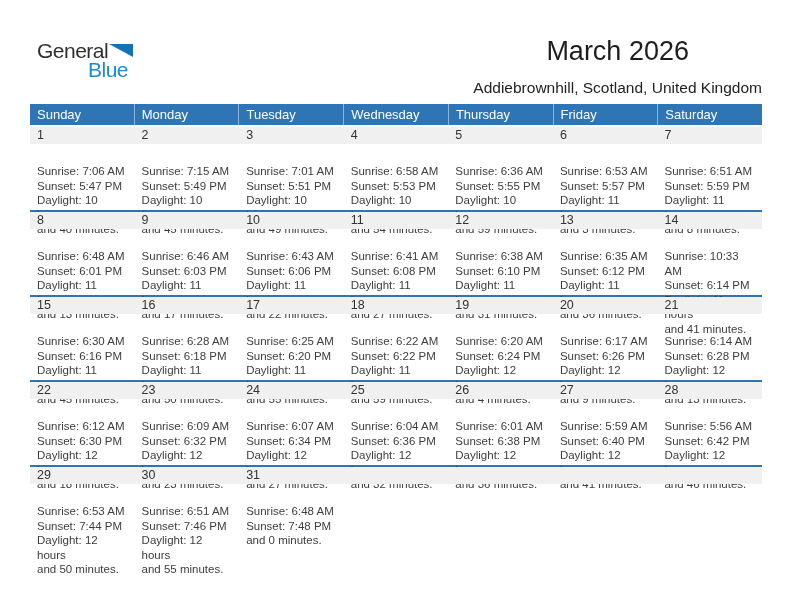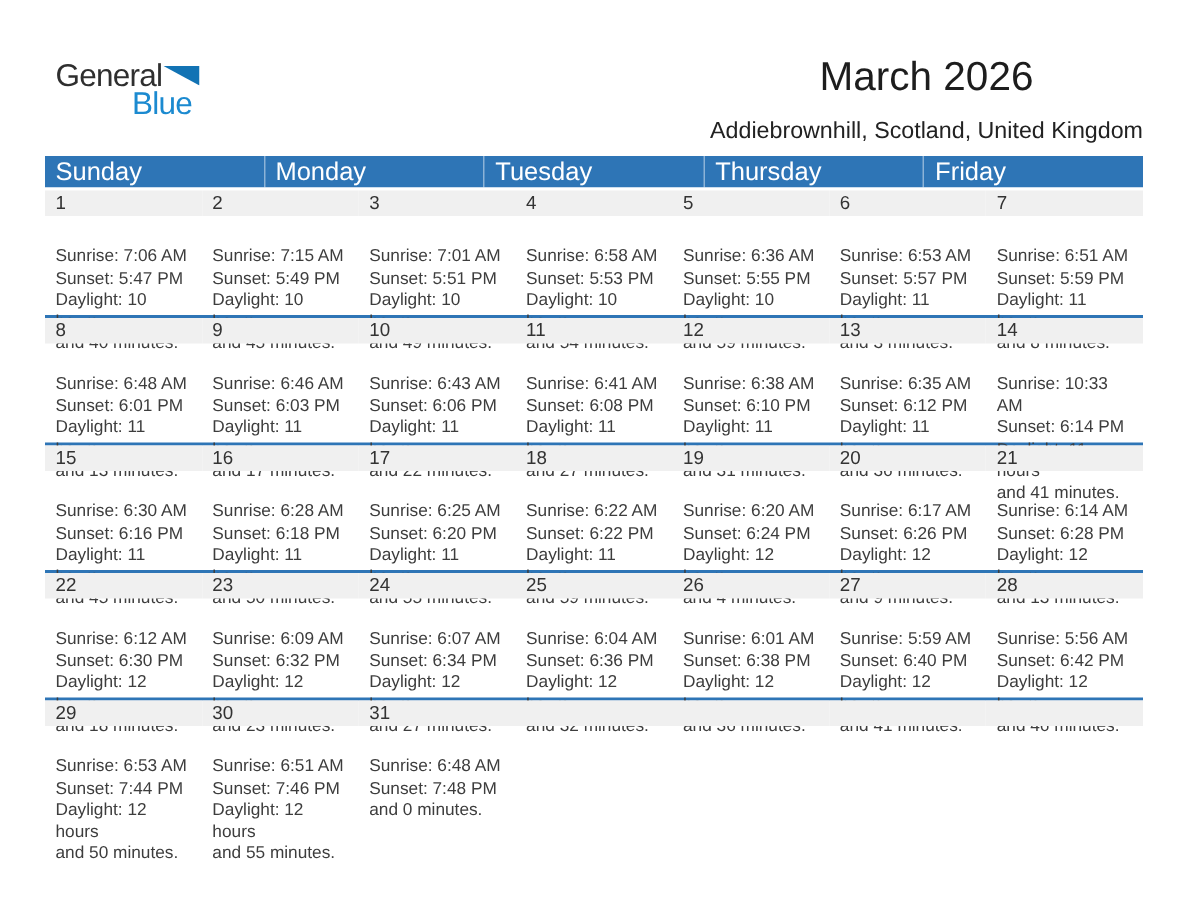--- a/index.html
+++ b/index.html
@@ -41,21 +41,21 @@
   }
   .page-subtitle{
     font-size:15.5px;color:#222222;font-weight:400;
     line-height:18px;margin:13px 0 0 0;
   }
 
   
   .calendar{position:absolute;left:30px;top:104px;width:732px;}
   .header-row{display:flex;background:var(--header-bg);height:21px;}
   .header-cell{
-    flex:1 1 0;color:#ffffff;font-size:17px;line-height:21px;
+    flex:1 1 0;color:#ffffff;font-size:13px;line-height:21px;
     padding-left:7px;border-left:1px solid rgba(255,255,255,0.45);
     white-space:nowrap;overflow:hidden;
   }
   .header-cell:first-child{border-left:none;}
 
   .week-row{display:flex;border-top:2px solid var(--week-line);height:85px;}
   .week-row.first{border-top:2px solid #ffffff;}
   .day-cell{flex:1 1 0;}
   .day-band{
     background:var(--band-bg);height:17px;line-height:17px;
@@ -85,22 +85,24 @@
   <div class="title-block">
     <h1 class="page-title">March 2026</h1>
     <div class="page-subtitle">Addiebrownhill, Scotland, United Kingdom</div>
   </div>
 
   <div class="calendar">
     <div class="header-row">
       <div class="header-cell">Sunday</div>
       <div class="header-cell">Monday</div>
       <div class="header-cell">Tuesday</div>
+      <div class="header-cell">Wednesday</div>
       <div class="header-cell">Thursday</div>
       <div class="header-cell">Friday</div>
+      <div class="header-cell">Saturday</div>
     </div>
     <div id="weeks">
         <div class="week-row first">
           <div class="day-cell">
             <div class="day-band"><span>1</span></div>
             <div class="cell-body">
               <div>Sunrise: 7:06 AM</div>
               <div>Sunset: 5:47 PM</div>
               <div>Daylight: 10 hours</div>
               <div>and 40 minutes.</div>

